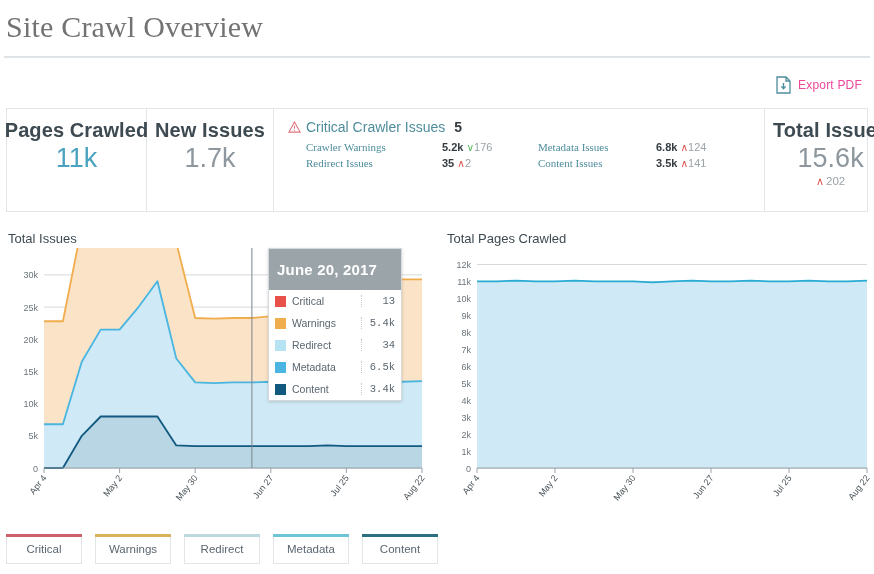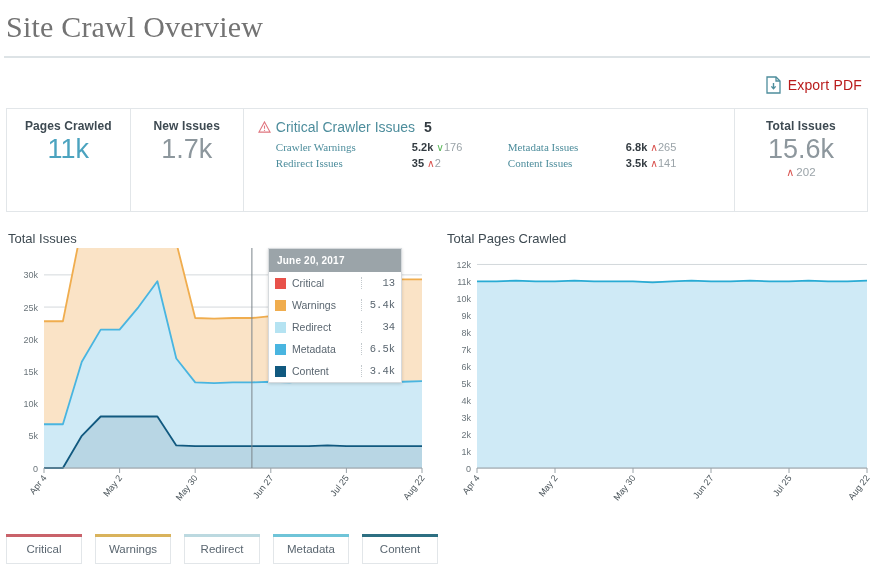--- a/index.html
+++ b/index.html
@@ -24,42 +24,42 @@
     position: absolute; left: 4px; top: 56px; width: 866px; height: 2px;
     background: #dde3e6;
   }
 
   
   .export {
     position: absolute; right: 12px; top: 76px;
     display: flex; align-items: center; gap: 7px;
     cursor: pointer;
   }
-  .export-label { font-size: 14px; color: #b91c1c; letter-spacing:.2px;}
+  .export-label { font-size: 12px; color: #ec4899; letter-spacing:.2px;}
   .doc-icon { position: relative; width: 15px; height: 18px; }
   .doc-icon svg { display:block; }
 
   
   .stats {
     position: absolute; left: 6px; top: 108px;
     width: 862px; height: 104px;
     border: 1px solid #e2e6e9; background: #fff;
     display: flex;
   }
   .stat-cell {
     border-right: 1px solid #e2e6e9;
     padding: 10px 8px 0 8px;
     display: flex; flex-direction: column; align-items: center;
   }
   .stat-cell.pages { width: 140px; }
   .stat-cell.newissues { width: 128px; }
   .stat-cell.total { width: 150px; border-right: none; }
   .stat-cell.category { flex: 1; align-items: flex-start; padding-left: 14px; }
   .stat-head {
-    font-size: 12px; color: #3e4a52; font-weight: 700;
+    font-size: 20px; color: #3e4a52; font-weight: 700;
     letter-spacing: .1px; white-space: nowrap;
   }
   .stat-val { font-size: 27px; font-weight: 400; margin-top: 2px; line-height: 1.1; }
   .stat-val.teal { color: #4ba3bf; }
   .stat-val.grey { color: #8d979d; }
 
   .tot-delta { font-size: 11.5px; color: #9aa3a8; margin-top: 1px; }
   .tot-delta .caret { color: #d9534f; margin-right: 2px; font-size: 11px; }
 
   
@@ -92,21 +92,21 @@
   
   .tooltip {
     position: absolute; left: 268px; top: 248px;
     width: 134px; background: #ffffff;
     border: 1px solid #d6dadd;
     box-shadow: 0 1px 3px rgba(0,0,0,.16);
     font-size: 10.5px; z-index: 5;
   }
   .tt-head {
     background: #9ba4a9; color: #ffffff; font-weight: 700;
-    padding: 6px 8px; font-size: 10px; letter-spacing: .2px;
+    padding: 12px 8px; font-size: 15px; letter-spacing: .2px;
   }
   .tt-row { display: flex; align-items: center; padding: 2px 6px; height: 22px; }
   .tt-sw { width: 11px; height: 11px; flex: 0 0 11px; margin-right: 6px; }
   .tt-name { flex: 1; color: #5a6670; font-size: 10.5px; }
   .tt-val {
     width: 34px; text-align: right; color: #5a6670; font-size: 10.5px;
     border-left: 1px dotted #c3c9cd; padding-left: 4px; font-family: Liberation Mono, monospace;
   }
 
   
@@ -169,21 +169,21 @@
         </span>
       </div>
 
       <div class="cat-grid">
         <span class="lbl">Crawler Warnings</span>
         <span class="val">
           <span>5.2k</span><span class="d"><span class="down">∨</span><span>176</span></span>
         </span>
         <span class="lbl">Metadata Issues</span>
         <span class="val">
-          <span>6.8k</span><span class="d"><span class="up">∧</span><span>265</span></span>
+          <span>6.8k</span><span class="d"><span class="up">∧</span><span>124</span></span>
         </span>
 
         <span class="lbl">Redirect Issues</span>
         <span class="val">
           <span>35</span><span class="d"><span class="up">∧</span><span>2</span></span>
         </span>
         <span class="lbl">Content Issues</span>
         <span class="val">
           <span>3.5k</span><span class="d"><span class="up">∧</span><span>141</span></span>
         </span>

